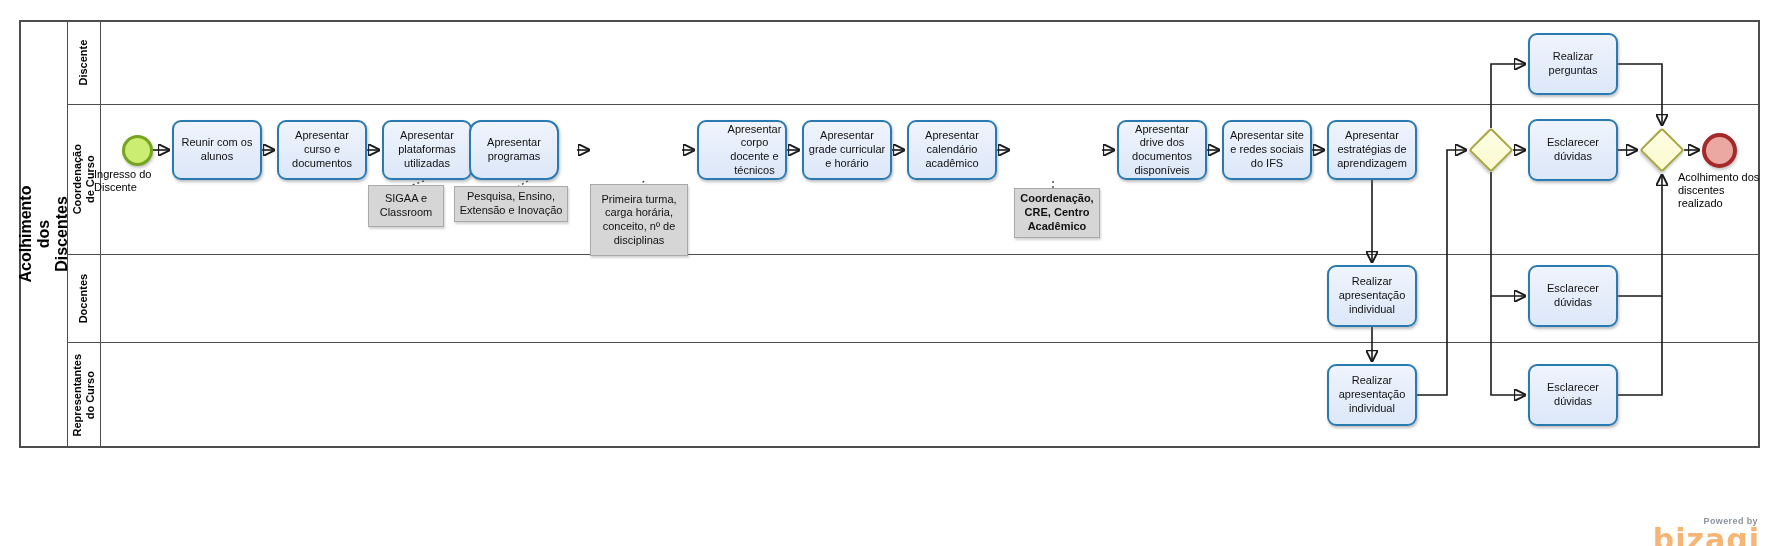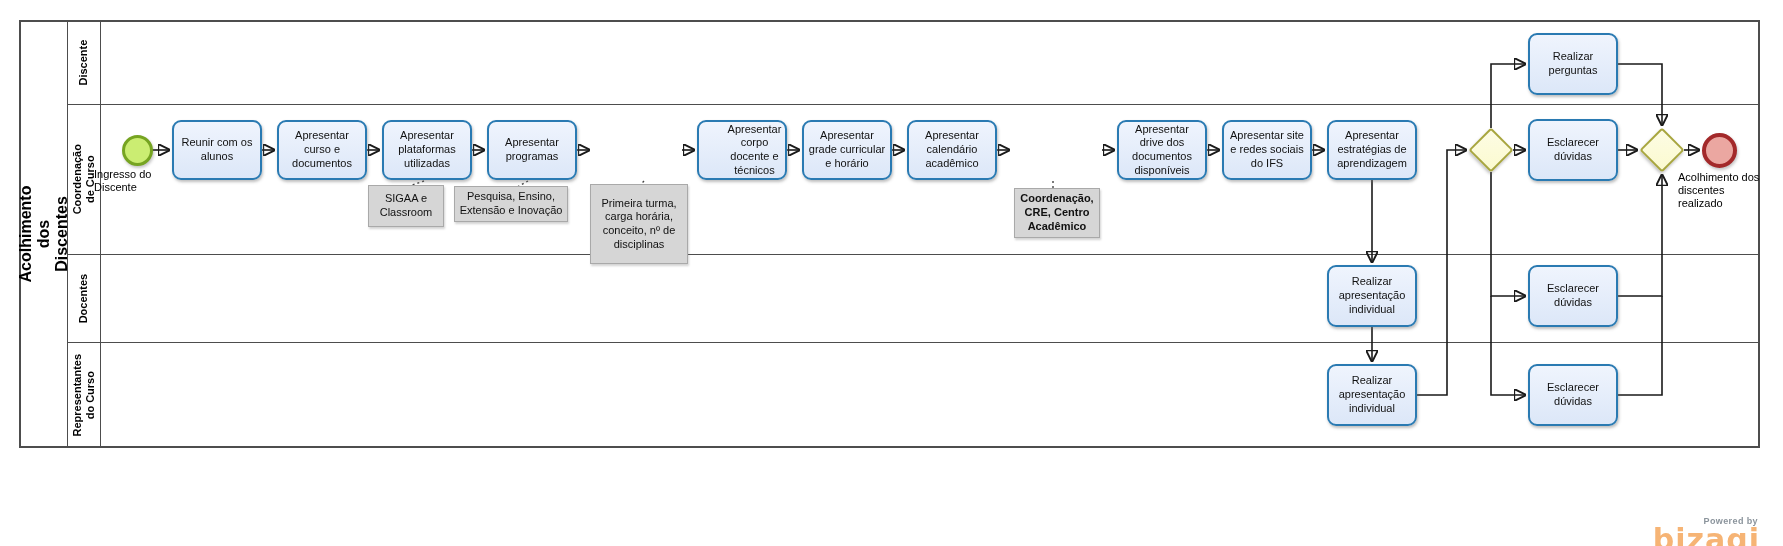--- a/index.html
+++ b/index.html
@@ -116,41 +116,41 @@
   </svg>
 
   <div class="event start" style="left:122px;top:135px;"></div>
   <div class="node-label" style="left:94px;top:168px;width:88px;">Ingresso do Discente</div>
   <div class="event end" style="left:1702px;top:133px;"></div>
   <div class="node-label" style="left:1678px;top:171px;width:86px;">Acolhimento dos discentes realizado</div>
 
   <div class="task" style="left:172px;top:120px;">Reunir com os alunos</div>
   <div class="task" style="left:277px;top:120px;">Apresentar curso e documentos</div>
   <div class="task" style="left:382px;top:120px;">Apresentar plataformas utilizadas</div>
-  <div class="task" style="left:487px;top:120px;">Apresentar programas</div>
+  <div class="task" style="left:469px;top:120px;border-radius:12px;">Apresentar programas</div>
   <div class="task" style="left:697px;top:120px;padding-left:28px;">Apresentar corpo docente e técnicos</div>
   <div class="task" style="left:802px;top:120px;">Apresentar grade curricular e horário</div>
   <div class="task" style="left:907px;top:120px;">Apresentar calendário acadêmico</div>
   <div class="task" style="left:1117px;top:120px;">Apresentar drive dos documentos disponíveis</div>
   <div class="task" style="left:1222px;top:120px;">Apresentar site e redes sociais do IFS</div>
   <div class="task" style="left:1327px;top:120px;">Apresentar estratégias de aprendizagem</div>
 
   <div class="task" style="left:1528px;top:33px;height:62px;">Realizar perguntas</div>
   <div class="task" style="left:1528px;top:119px;height:62px;">Esclarecer dúvidas</div>
   <div class="task" style="left:1327px;top:265px;height:62px;">Realizar apresentação individual</div>
   <div class="task" style="left:1528px;top:265px;height:62px;">Esclarecer dúvidas</div>
   <div class="task" style="left:1327px;top:364px;height:62px;">Realizar apresentação individual</div>
   <div class="task" style="left:1528px;top:364px;height:62px;">Esclarecer dúvidas</div>
 
   <div class="gateway" style="left:1475px;top:134px;"></div>
   <div class="gateway" style="left:1646px;top:134px;"></div>
 
   <div class="annotation" style="left:368px;top:185px;width:76px;height:42px;">SIGAA e Classroom</div>
   <div class="annotation" style="left:454px;top:186px;width:114px;height:36px;">Pesquisa, Ensino, Extensão e Inovação</div>
-  <div class="annotation" style="left:590px;top:184px;width:98px;height:80px;">Primeira turma, carga horária, conceito, nº de disciplinas</div>
+  <div class="annotation" style="left:590px;top:184px;width:98px;height:72px;">Primeira turma, carga horária, conceito, nº de disciplinas</div>
   <div class="annotation" style="left:1014px;top:188px;width:86px;height:50px;font-weight:bold;">Coordenação, CRE, Centro Acadêmico</div>
 
   <div class="branding">
     <div class="powered">Powered by</div>
     <div class="bizagi">bizagi</div>
     <div class="modeler">Modeler</div>
   </div>
 
 </div>
 

